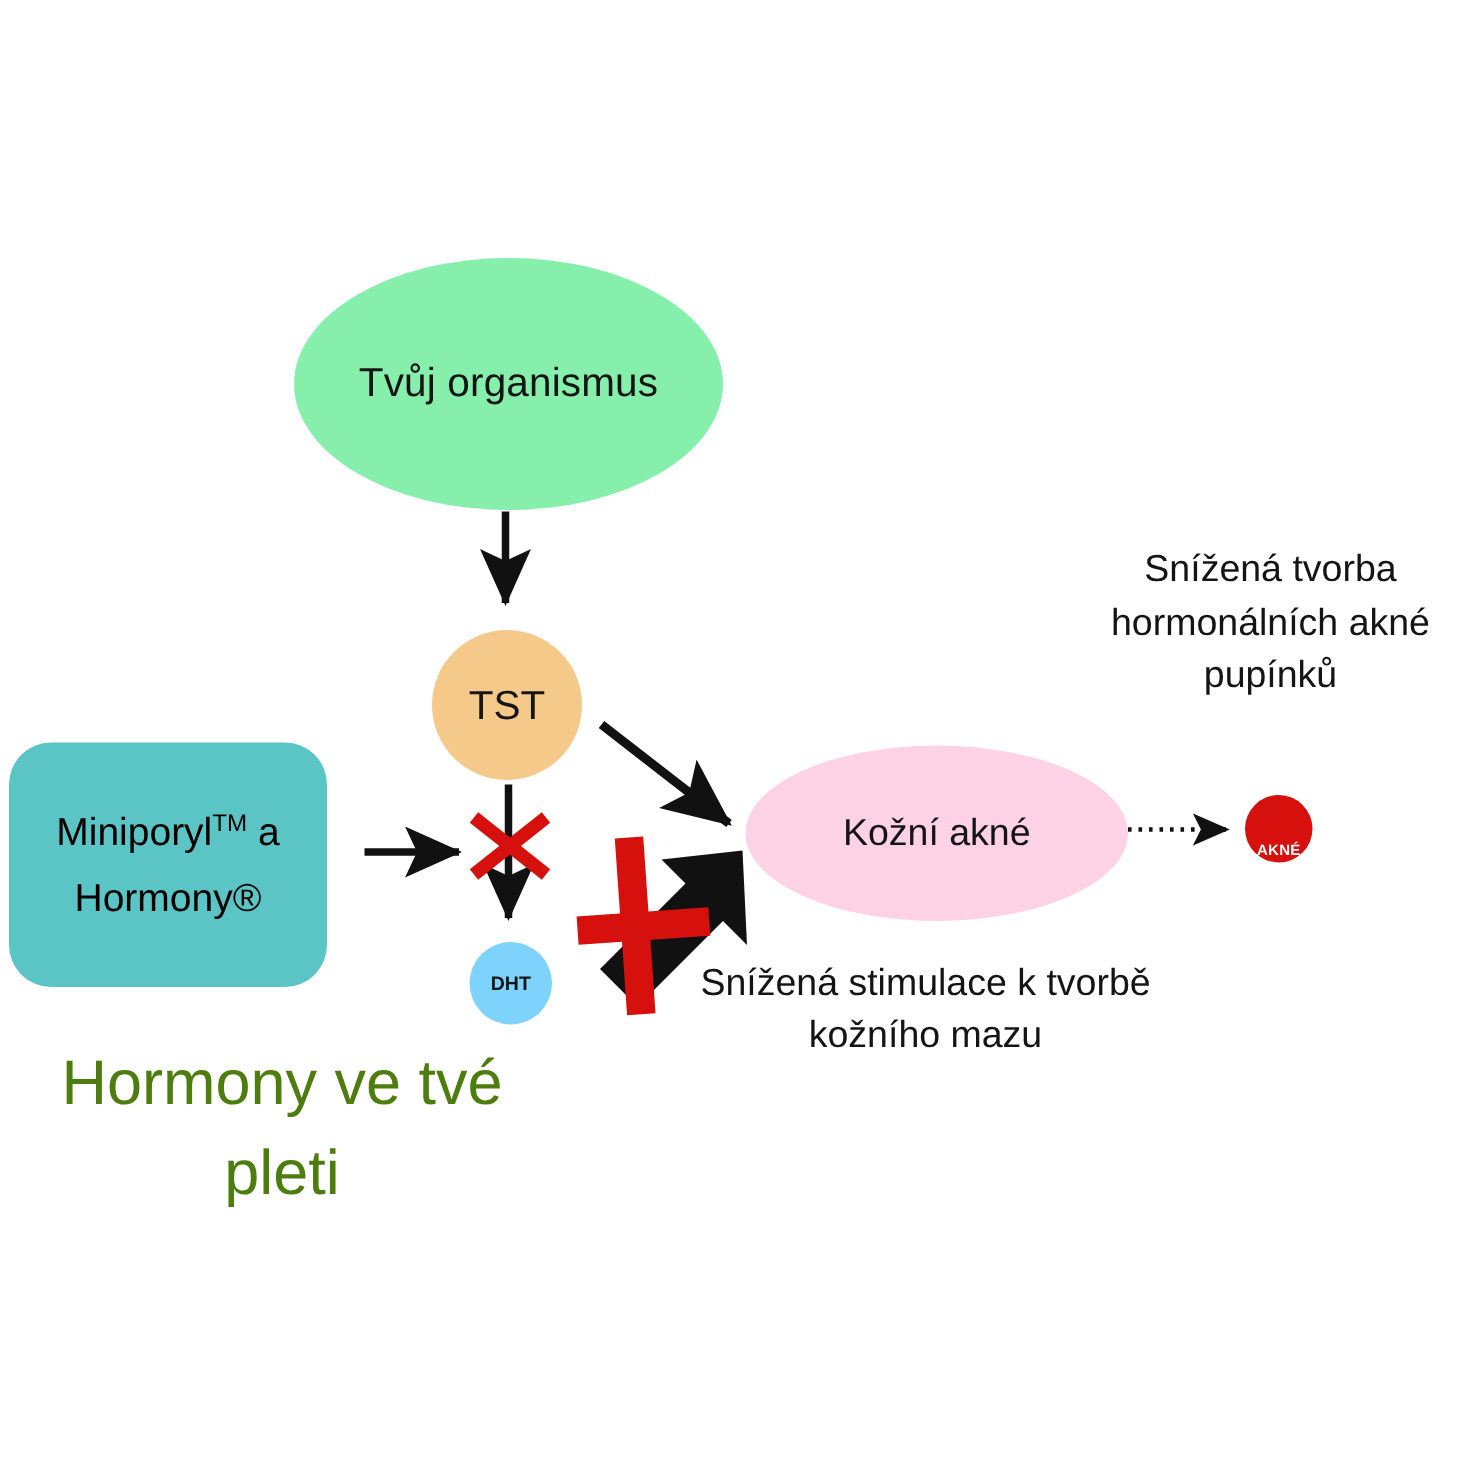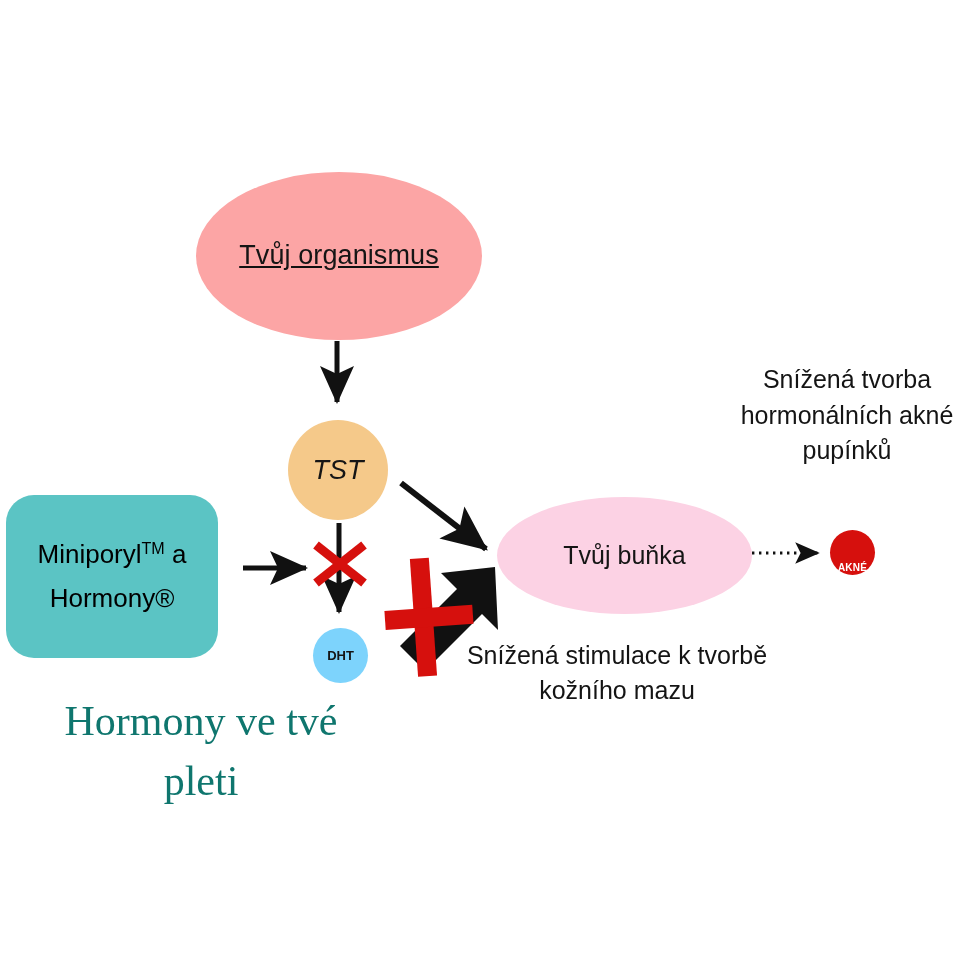--- a/index.html
+++ b/index.html
@@ -46,37 +46,35 @@
     justify-content: center;
     text-align: center;
   }
 
   
   #organism-ellipse {
     left: 196px;
     top: 172px;
     width: 286px;
     height: 168px;
-    background: #fca5a5;
-    text-decoration: underline;
+    background: #86efac;
   }
   #organism-ellipse .node-label {
     font-size: 27px;
     letter-spacing: 0.1px;
     line-height: 1.25;
     color: #151515;
   }
 
   #tst-circle {
     left: 288px;
     top: 420px;
     width: 100px;
     height: 100px;
     background: #F5C98A;
-    font-style: italic;
   }
   #tst-circle .node-label {
     font-size: 27px;
     color: #151515;
   }
 
   #dht-circle {
     left: 313px;
     top: 628px;
     width: 55px;
@@ -150,27 +148,27 @@
 
   #reduced-sebum-text {
     left: 457px;
     top: 638px;
     width: 320px;
     font-size: 25px;
     line-height: 1.4;
   }
 
   #hormones-title {
-    left: 23px;
+    left: 10px;
     top: 692px;
     width: 356px;
-    font-family: Liberation Serif, serif;
+    font-family: Liberation Sans, sans-serif;
     font-size: 42px;
     line-height: 1.42;
-    color: #0f766e;
+    color: #4d7c0f;
   }
 
   #reduced-dht-text {
     left: 8px;
     top: 826px;
     width: 360px;
     font-size: 25px;
     line-height: 1.42;
   }
 
@@ -244,21 +242,21 @@
 
   <div class="circle" id="dht-circle">
     <span class="node-label">DHT</span>
   </div>
 
   <div class="rounded-box" id="product-box">
     <span class="node-label"><span>Miniporyl</span><sup>TM</sup><span> a</span><br><span>Hormony®</span></span>
   </div>
 
   <div class="ellipse" id="skincell-ellipse">
-    <span class="node-label">Tvůj buňka</span>
+    <span class="node-label">Kožní akné</span>
   </div>
 
   <div class="circle" id="acne-circle">
     <span class="node-label">AKNÉ</span>
   </div>
 
   <div class="text-block" id="reduced-sebum-text">Snížená stimulace k tvorbě kožního mazu</div>
 
   <div class="text-block" id="reduced-hormonal-acne-text">Snížená tvorba hormonálních akné pupínků</div>
 

